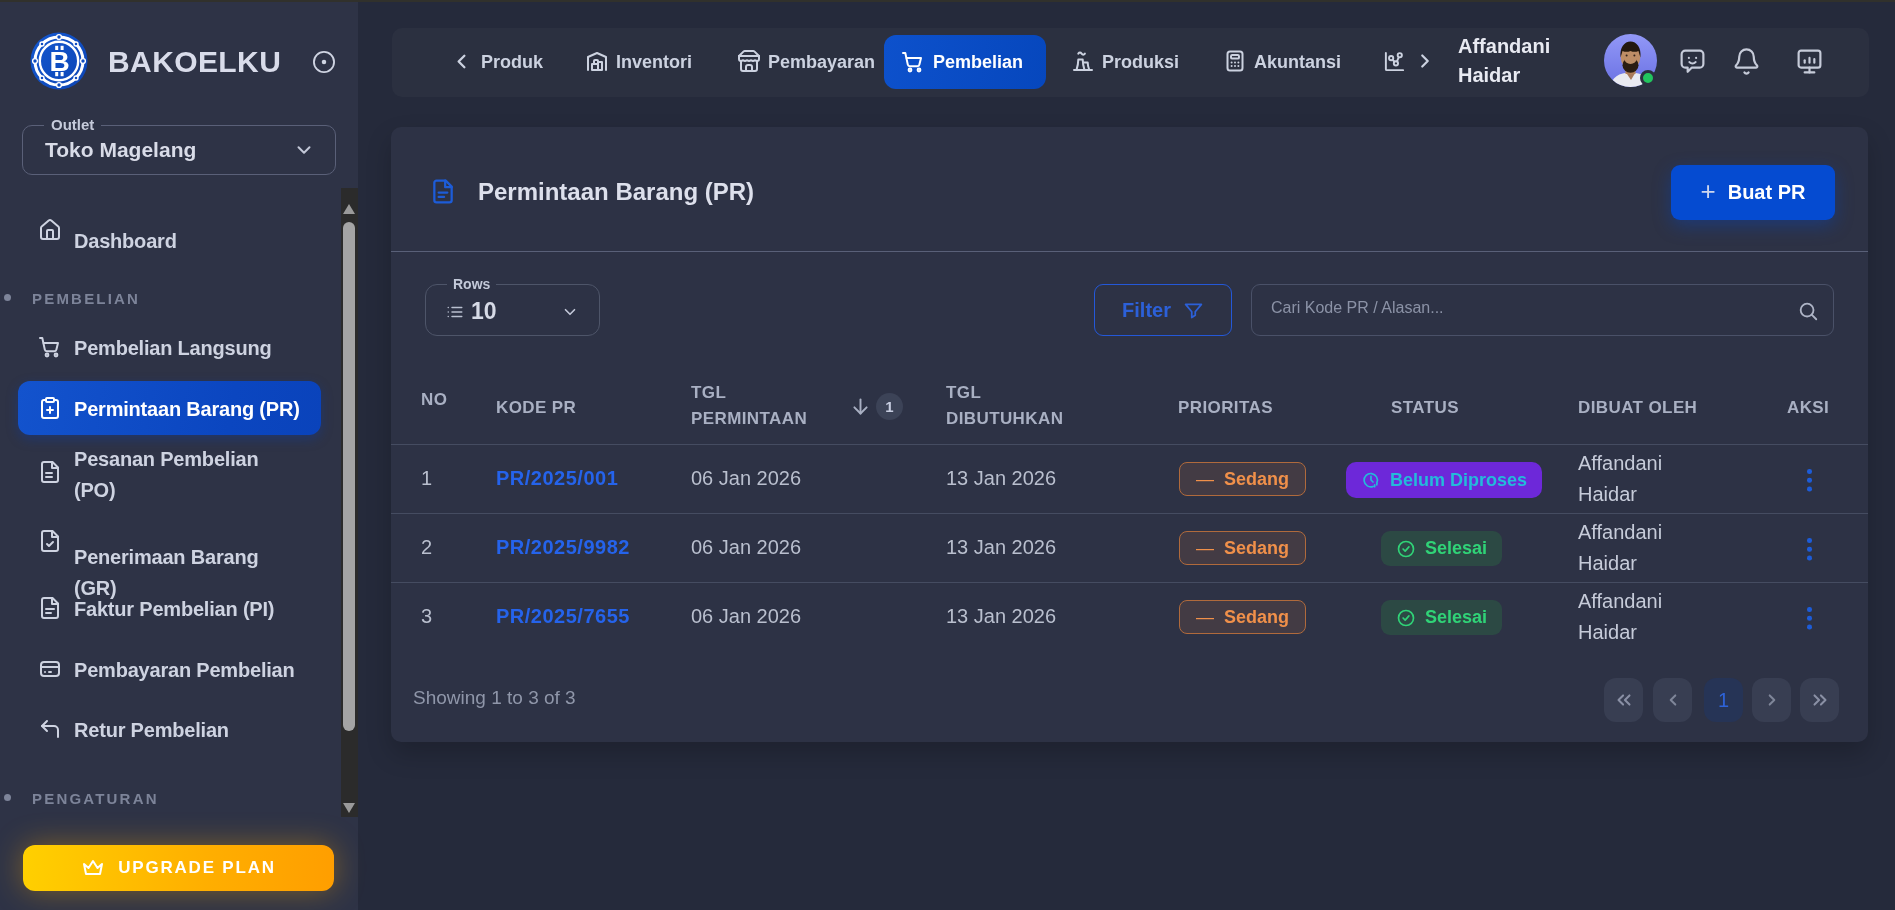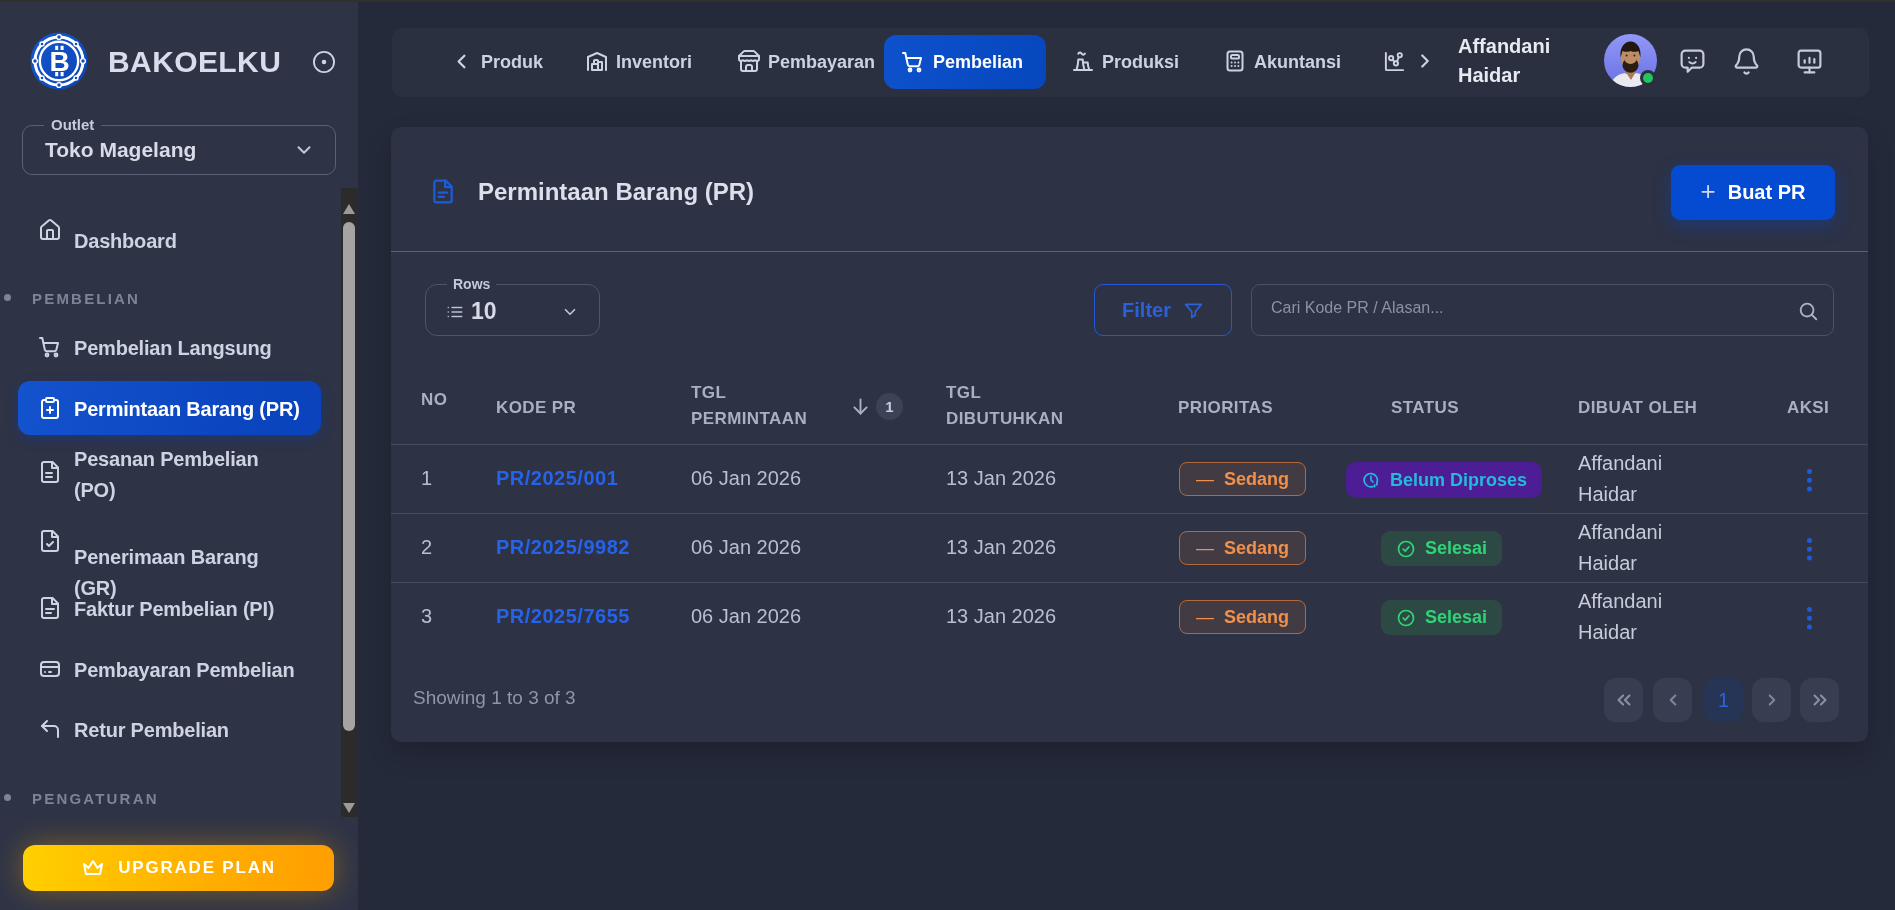--- a/index.html
+++ b/index.html
@@ -32,21 +32,21 @@
 .btn-create { position:absolute; left:1671px; top:165px; width:164px; height:55px; background:#054bd1; border-radius:9px; display:flex; align-items:center; justify-content:center; gap:12px; color:#fff; font-size:20px; font-weight:700; box-shadow:0 6px 18px rgba(5,70,200,.38); }
 .divline { position:absolute; background:#596078; height:1px; }
 .rows-box { position:absolute; left:425px; top:284px; width:175px; height:52px; border:1px solid #4e5569; border-radius:12px; }
 .rows-label { position:absolute; left:447px; top:276px; padding:0 6px; background:#2d3245; font-size:14px; font-weight:700; color:#c3c9d9; }
 .btn-filter { position:absolute; left:1094px; top:284px; width:138px; height:52px; border:1px solid #2458d8; border-radius:9px; display:flex; align-items:center; justify-content:center; gap:12px; color:#2c60d8; font-size:20px; font-weight:700; }
 .search { position:absolute; left:1251px; top:284px; width:583px; height:52px; border:1px solid #4a5168; border-radius:9px; }
 .th { position:absolute; font-size:17px; font-weight:700; color:#a9b0c3; letter-spacing:0.4px; }
 .td { position:absolute; font-size:20px; color:#b9bfce; }
 .prlink { position:absolute; font-size:20px; color:#2563eb; font-weight:700; letter-spacing:0.5px; }
 .badge-o { position:absolute; height:34px; border:1px solid #b06a3c; border-radius:8px; background:rgba(214,125,60,.13); color:#f0904a; font-size:18px; font-weight:700; display:flex; align-items:center; gap:10px; padding:0 16px; }
-.badge-t { position:absolute; height:36px; border-radius:10px; background:#4c1d95; color:#24bada; font-size:18px; font-weight:700; display:flex; align-items:center; gap:9px; padding:16px 15px; }
+.badge-t { position:absolute; height:36px; border-radius:10px; background:#6d28d9; color:#24bada; font-size:18px; font-weight:700; display:flex; align-items:center; gap:9px; padding:16px 15px; }
 .badge-g { position:absolute; height:35px; border-radius:9px; background:#2c4944; color:#30d377; font-size:18px; font-weight:700; display:flex; align-items:center; gap:9px; padding:0 15px; }
 .vdots { position:absolute; width:4.6px; height:4.6px; border-radius:50%; background:#1d5cd8; box-shadow:0 8.8px 0 #1d5cd8, 0 17.6px 0 #1d5cd8; }
 .pgbtn { position:absolute; top:678px; width:39px; height:44px; border-radius:12px; background:#383e52; color:#868da2; font-size:20px; display:flex; align-items:center; justify-content:center; }
 </style>
 </head>
 <body>
 <div class="topline"></div>
 
 <aside class="sidebar">
 

